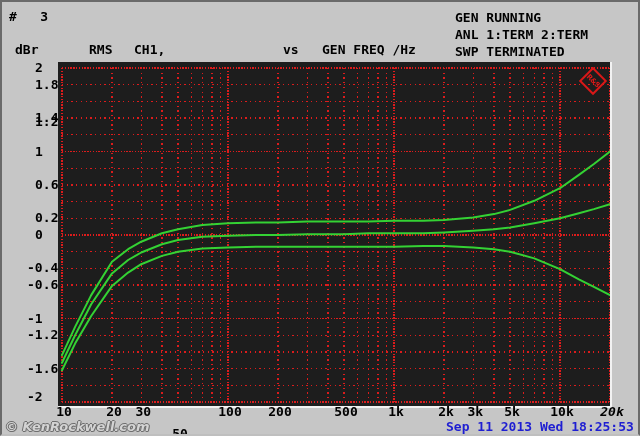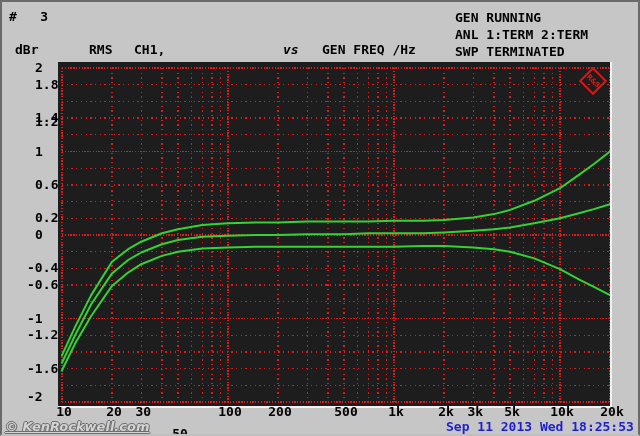--- a/index.html
+++ b/index.html
@@ -34,39 +34,38 @@
   #logo span{
     font:bold 7px "DejaVu Sans",sans-serif;color:var(--logo_red,#d81818);
     letter-spacing:-0.5px;
   }
   #watermark{
     position:absolute;left:3px;top:417px;
     font:bold italic 13px "DejaVu Sans",sans-serif;
     color:#d4d4d4;
     text-shadow:-1px 0 0 #6e6e6e,1px 0 0 #6e6e6e,0 -1px 0 #6e6e6e,0 1px 0 #6e6e6e,1px 1px 0 #9a9a9a;
     white-space:pre;
-    text-decoration:underline;
   }
   #datetime{
     position:absolute;left:444px;top:417px;
     font:bold 13px "DejaVu Sans Mono",monospace;
     color:var(--datetime_blue,#1e1ed2);white-space:pre;
   }
 </style>
 </head>
 <body>
 
 <div id="screen">
 
   <span class="t" style="left:7px;top:8px;">#   3</span>
 
   <span class="t" style="left:13px;top:41px;">dBr</span>
   <span class="t" style="left:87px;top:41px;">RMS</span>
   <span class="t" style="left:132px;top:41px;">CH1,</span>
-  <span class="t" style="left:281px;top:41px;font-style:italic;">vs</span>
+  <span class="t" style="left:281px;top:41px;">vs</span>
   <span class="t" style="left:453px;top:9px;">GEN RUNNING</span>
 
   <span class="t" style="left:320px;top:41px;">GEN FREQ /Hz</span>
   <span class="t" style="left:453px;top:26px;">ANL 1:TERM 2:TERM</span>
   <span class="t" style="left:453px;top:43px;">SWP TERMINATED</span>
 
   <div id="plot">
     <svg id="plot-svg" width="552" height="344">
         <line x1="4" x2="552" y1="6" y2="6" stroke="#dc1c1c" stroke-width="1.3" stroke-dasharray="1.3 1.5" shape-rendering="crispEdges"></line>
         <line x1="4" x2="552" y1="22.699999999999996" y2="22.699999999999996" stroke="#dc1c1c" stroke-width="1.3" stroke-dasharray="1.3 3.4" shape-rendering="crispEdges"></line>
@@ -151,14 +150,14 @@
     <div class="xlabel" style="top: 403px; left: 141.206px;">30</div>
     <div class="xlabel" style="top: 425px; left: 178.035px;">50</div>
     <div class="xlabel" style="top: 403px; left: 228.009px;">100</div>
     <div class="xlabel" style="top: 403px; left: 277.982px;">200</div>
     <div class="xlabel" style="top: 403px; left: 344.044px;">500</div>
     <div class="xlabel" style="top: 403px; left: 394.018px;">1k</div>
     <div class="xlabel" style="top: 403px; left: 443.991px;">2k</div>
     <div class="xlabel" style="top: 403px; left: 473.224px;">3k</div>
     <div class="xlabel" style="top: 403px; left: 510.053px;">5k</div>
     <div class="xlabel" style="top: 403px; left: 560.026px;">10k</div>
-    <div class="xlabel" style="top: 403px; left: 610px;">20k</div>
+    <div class="xlabel" style="top: 403px; left: 610px; font-style: italic;">20k</div>
   </div>
 
 </body></html>

